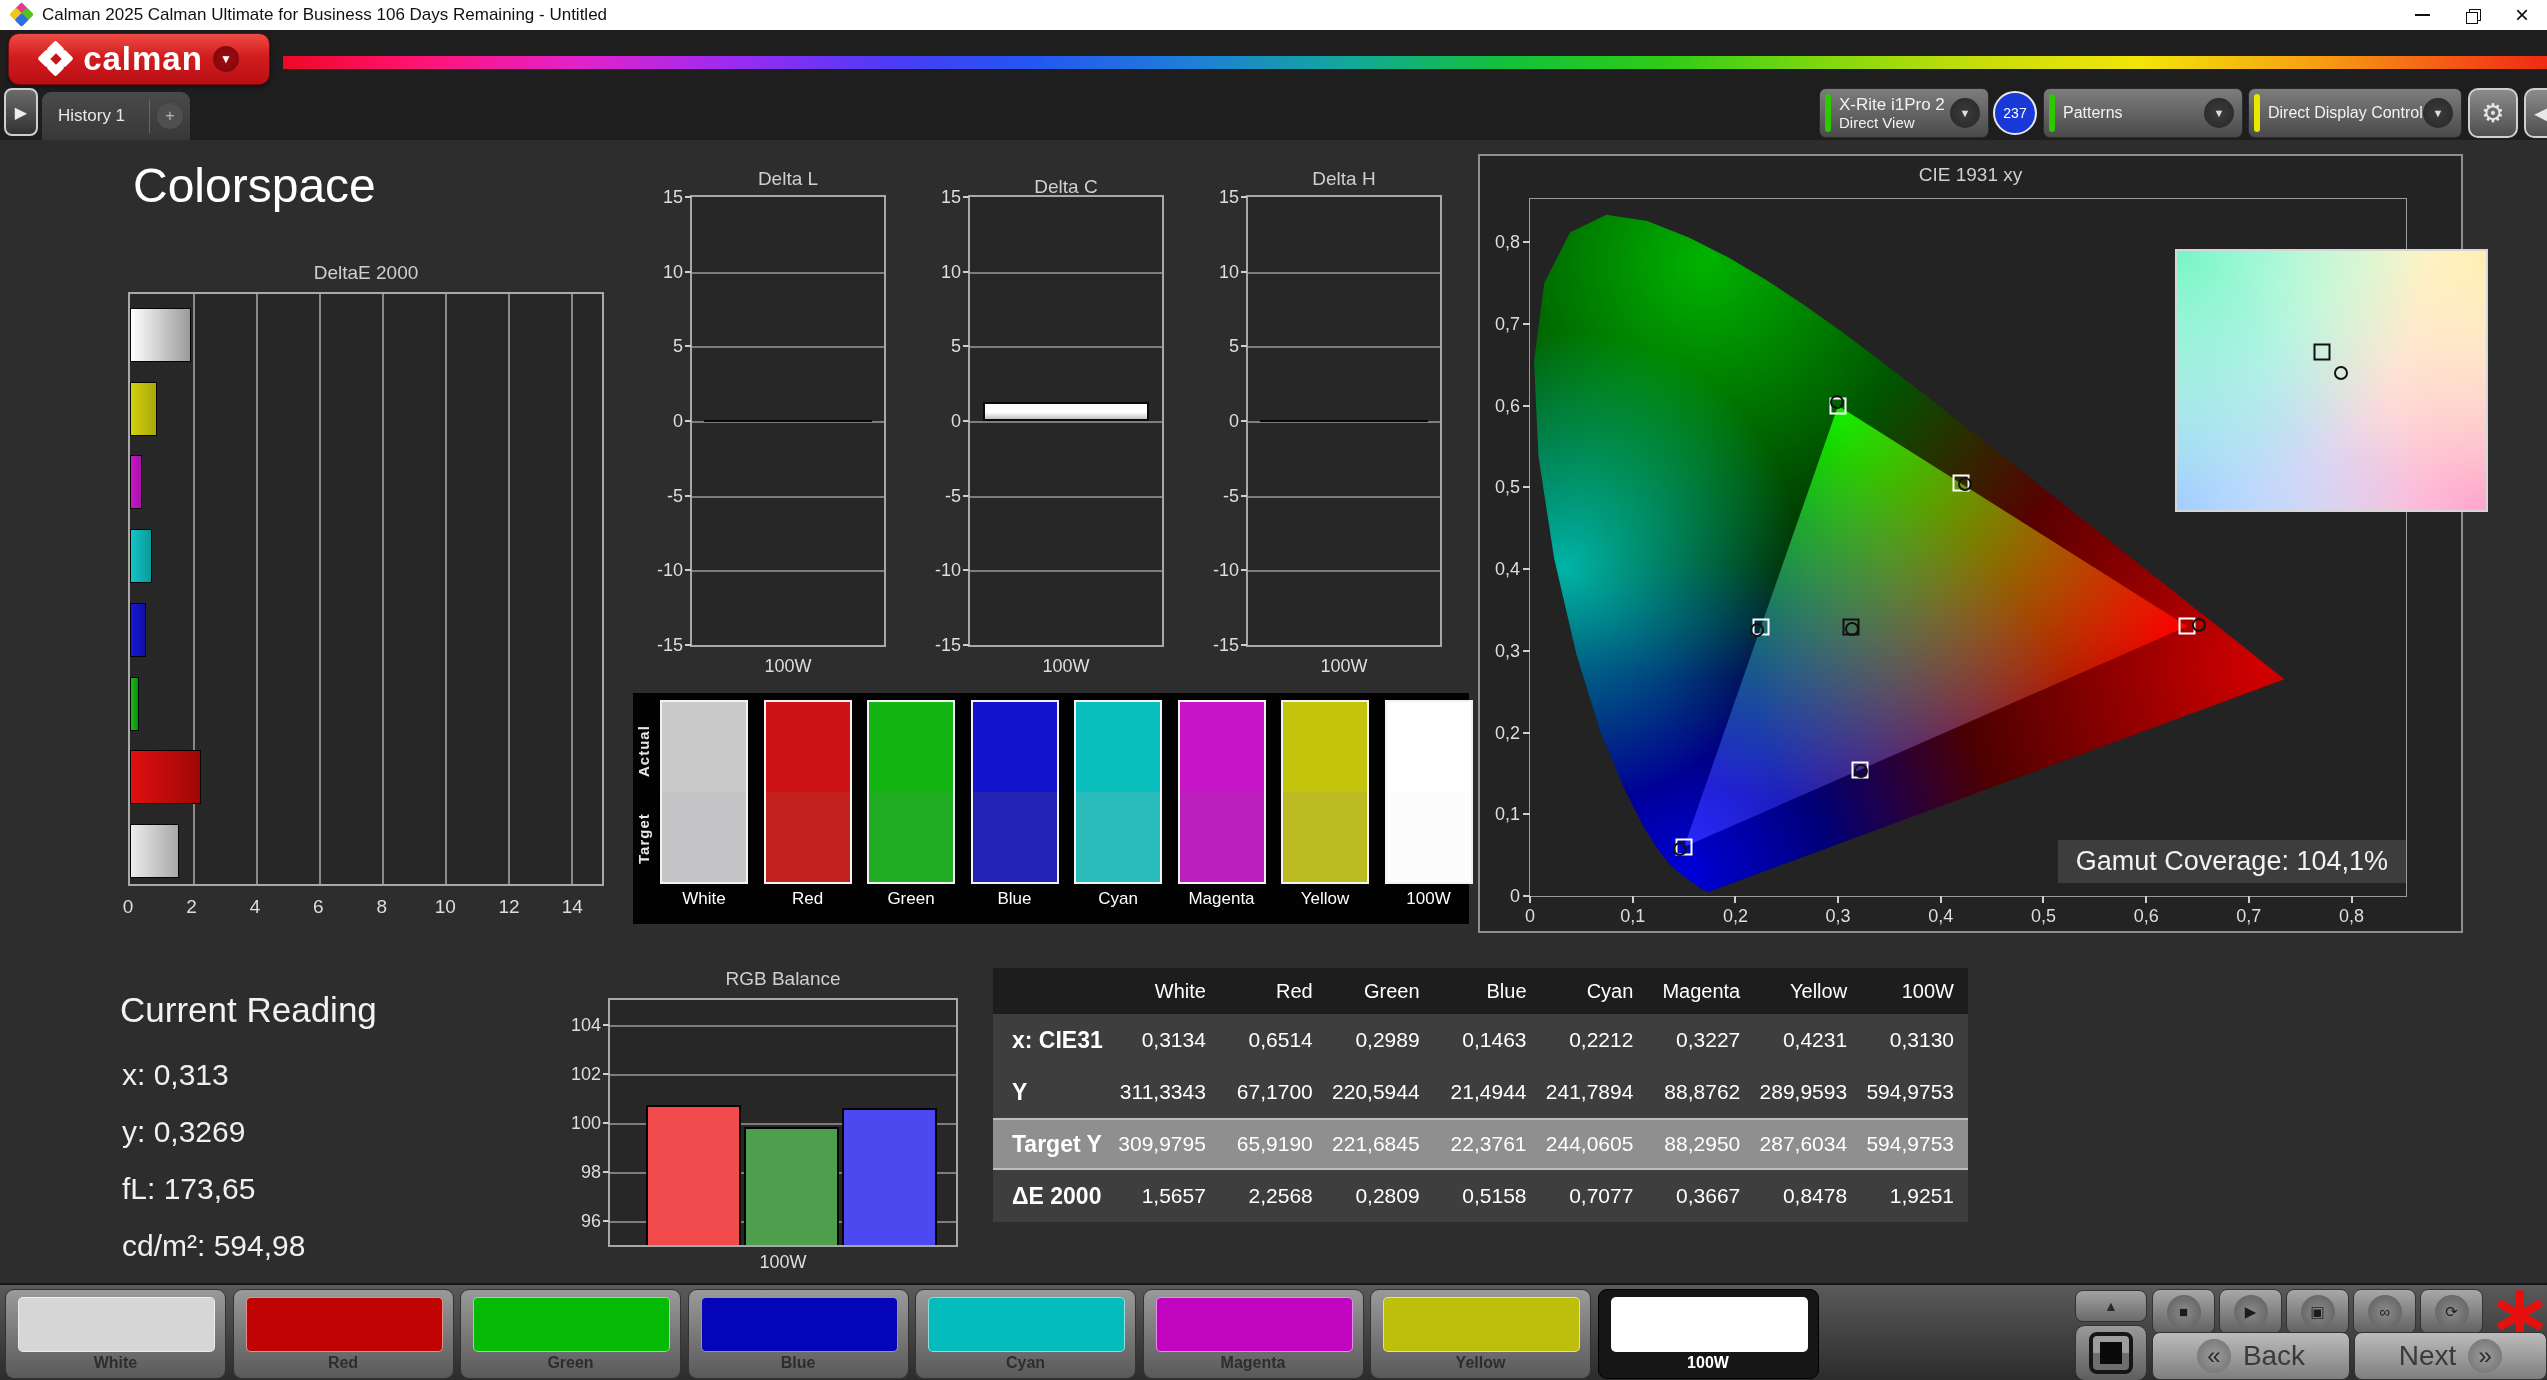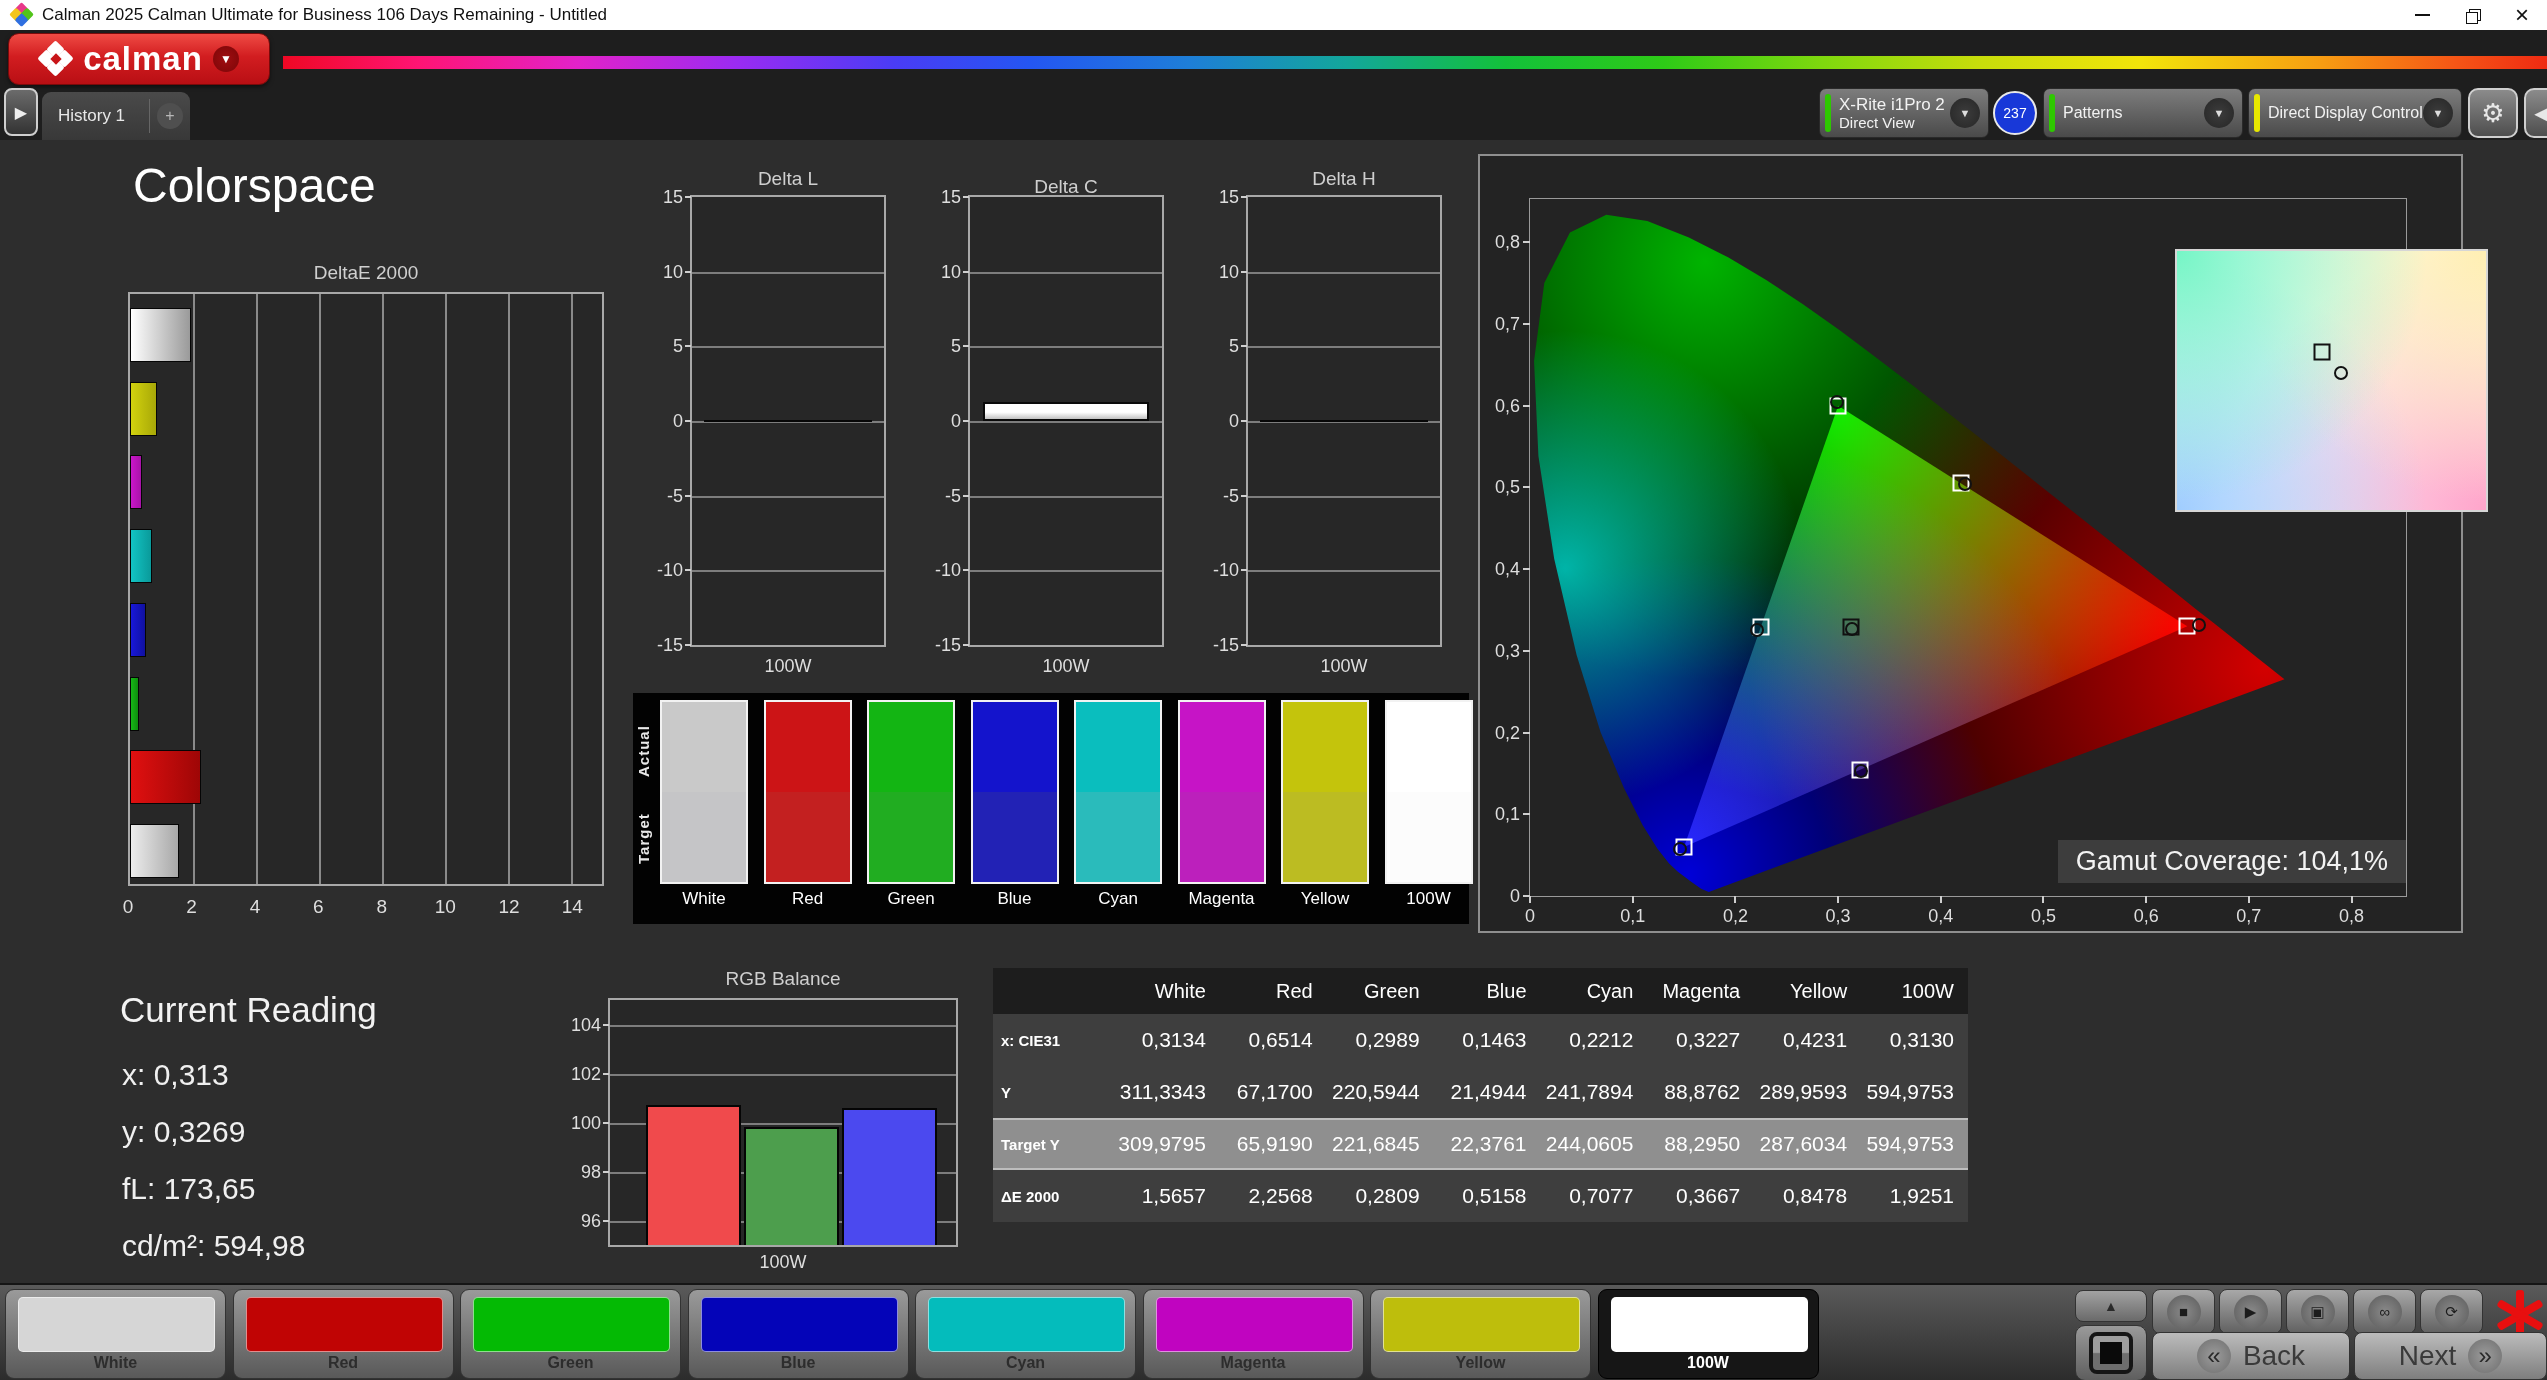--- a/index.html
+++ b/index.html
@@ -138,21 +138,21 @@
   .rgb-bar{position:absolute;bottom:0;width:95px;border:2px solid #050505;border-bottom:none;}
 
   
   .dtable{position:absolute;left:993px;top:828px;width:975px;}
   .trow{display:grid;grid-template-columns:120px repeat(8,1fr);align-items:center;}
   .thead{height:46px;background:#1d1d1d;}
   .tbody{height:52px;}
   .row-dark{background:#3e3e3e;}
   .row-light{background:#8f8f8f;border-top:2px solid #bdbdbd;border-bottom:2px solid #bdbdbd;}
   .tcell{color:#fff;font-size:21px;text-align:right;padding-right:14px;}
-  .tlabel{color:#fff;font-size:15px;font-weight:bold;text-align:left;padding-left:8px;}
+  .tlabel{color:#fff;font-size:23px;font-weight:bold;text-align:left;padding-left:19px;}
   .thead .tcell{font-size:20px;}
 
   
   .bottombar{position:absolute;left:0;top:1283px;width:2547px;height:97px;
     background:linear-gradient(#5a5a5a,#2c2c2c);border-top:2px solid #151515;}
   .pat-btn{position:absolute;top:4px;width:221px;height:90px;border-radius:9px;
     background:linear-gradient(#9a9a9a,#595959);border:1px solid #333;}
   .pat-btn.selected{background:#161616;border-color:#000;}
   .pat-swatch{position:absolute;left:12px;top:7px;width:197px;height:55px;border-radius:5px;border:1px solid rgba(255,255,255,.55);}
   .pat-label{position:absolute;left:0;top:64px;width:100%;text-align:center;font-size:16px;font-weight:bold;color:#2d2d2d;}
@@ -400,20 +400,21 @@
         </div>
         <div class="sw-label" style="left: 648px;">Yellow</div>
         <div class="sw-col" style="left: 751.5px;">
           <div class="sw-half" style="top: 0px; background: rgb(255, 255, 255);"></div>
           <div class="sw-half" style="top: 50%; background: rgb(252, 252, 252);"></div>
         </div>
         <div class="sw-label" style="left: 751.5px;">100W</div>
       </div>
 
     <div class="cie-panel">
+      <div class="chart-title" style="left:0;top:8px;width:100%;">CIE 1931 xy</div>
       <div class="cie-plot" id="cie-plot">
         <div class="cie-locus"></div>
         <div class="cie-tri" id="cie-tri" style="clip-path: polygon(75.0293% 61.313%, 35.17% 29.66%, 17.585% 92.966%);"></div>
         <div class="cie-inset" id="cie-inset">
             <div class="mk-sq" style="left: 47%; top: 39%; border-color: rgb(17, 17, 17);"></div>
             <div class="mk-ci" style="left: 53%; top: 47%;"></div>
           </div>
       <div class="cie-xdash" style="left: 0%;"></div>
           <div class="cie-xtick" style="left: 0%;">0</div>
           <div class="cie-xdash" style="left: 11.7233%;"></div>

